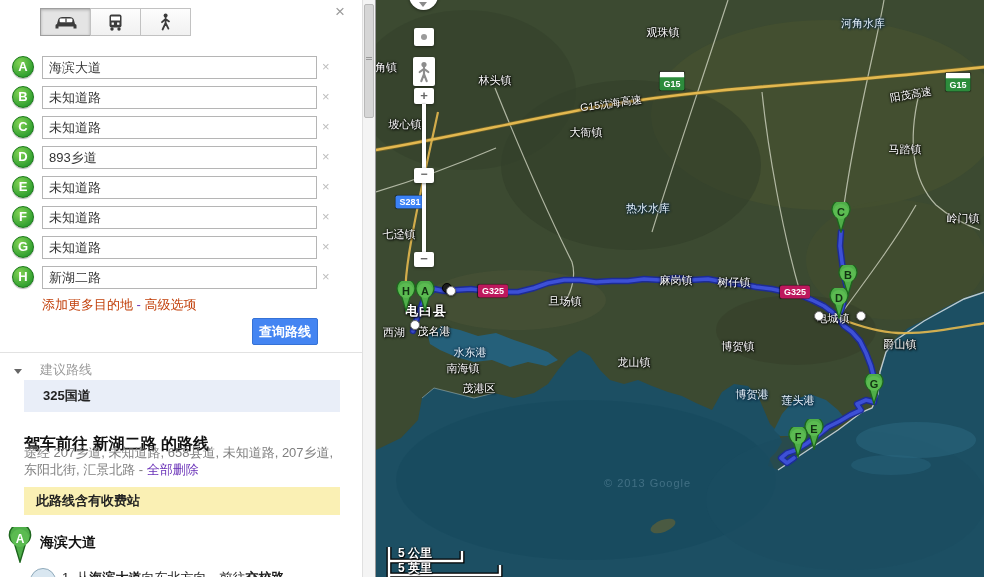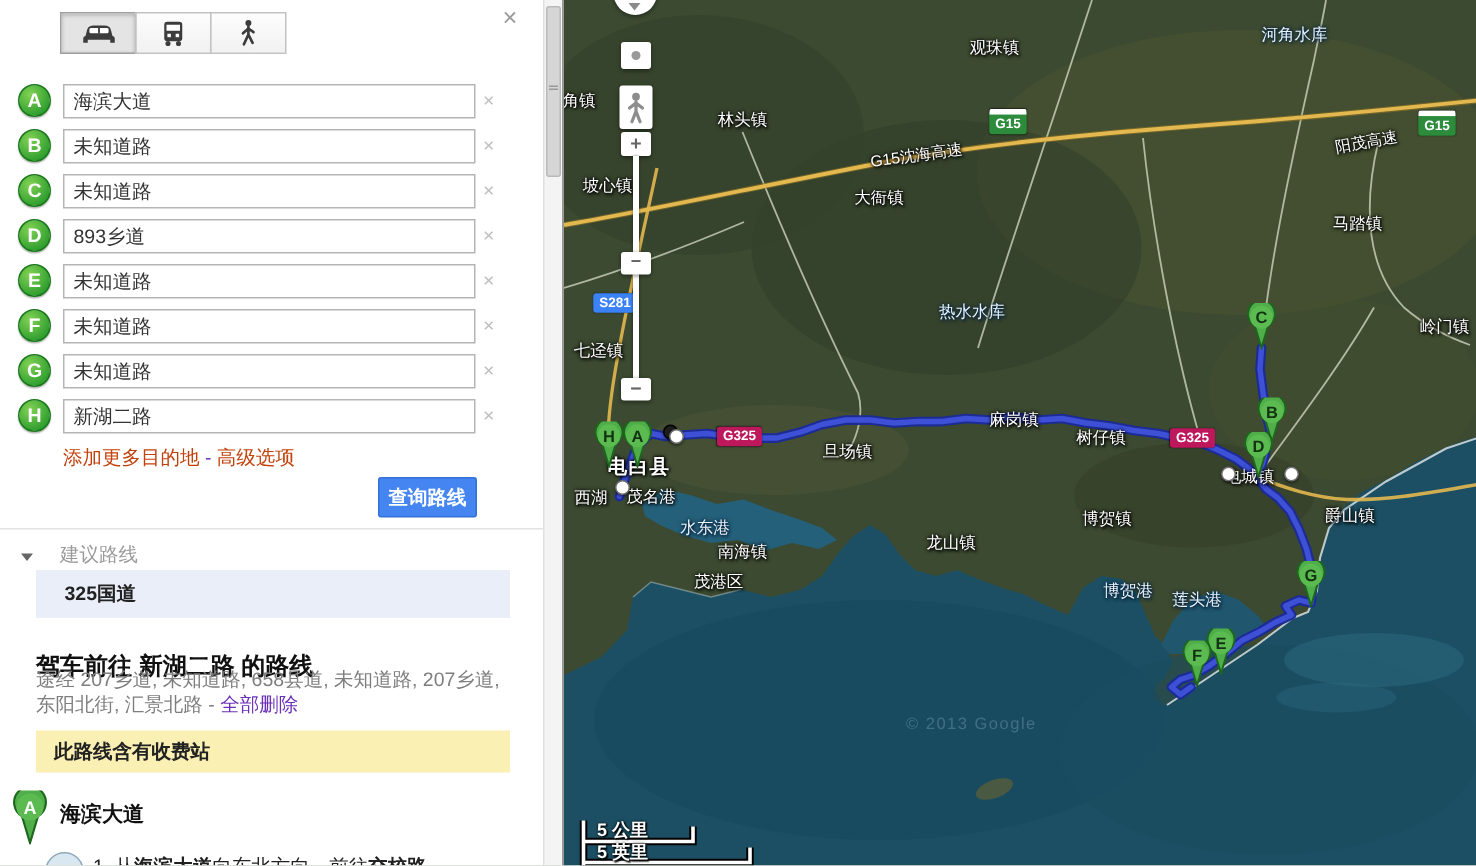--- a/index.html
+++ b/index.html
@@ -55,21 +55,21 @@
   
   #map{position:absolute;left:375px;top:0;width:609px;height:577px;overflow:hidden;background:#3c4a31;border-left:1px solid #989898;}
   #terrain{position:absolute;left:0;top:0;}
   .lbl{position:absolute;transform:translate(-50%,-50%);color:#fff;font-size:11px;white-space:nowrap;
     text-shadow:0 0 2px #000,0 0 3px #000,1px 1px 2px rgba(0,0,0,.9);}
   .lbl.big{font-size:13px;font-weight:bold;letter-spacing:1px;}
   .lbl.water{color:#e8f3fb;text-shadow:0 0 2px #0a2740,0 0 3px #0a2740,1px 1px 2px #0a2740;}
   .lbl.road{font-size:10.5px;color:#fff;}
   .shield{position:absolute;transform:translate(-50%,-50%);color:#fff;font-size:9px;font-weight:bold;
     padding:1px 4px 1px;border-radius:2px;line-height:11px;box-shadow:0 0 1px rgba(0,0,0,.6);}
-  .shield.expressway{background:#2d8c3c;border-top:4px solid #ffffff;}
+  .shield.expressway{background:#2d8c3c;border-top:6px solid #ffffff;}
   .shield.provincial{background:#3b82f6;}
   .shield.national{background:#be185d;}
   .pin{position:absolute;cursor:pointer;}
   .viadot{position:absolute;width:10px;height:10px;border-radius:50%;background:#fff;border:1px solid #6f6f6f;
     box-shadow:0 1px 2px rgba(0,0,0,.5);cursor:pointer;}
   .viadot.dark{background:#1d1d1d;border-color:#000;}
 
   
   .ctl{position:absolute;background:#fff;border-radius:2px;box-shadow:0 1px 3px rgba(0,0,0,.45);
     color:#666;text-align:center;cursor:pointer;}
@@ -293,27 +293,27 @@
     <div id="overlays">
         <div class="lbl" style="left: 10px; top: 67px;">角镇</div>
         <div class="lbl" style="left: 287px; top: 32px;">观珠镇</div>
         <div class="lbl" style="left: 119px; top: 80px;">林头镇</div>
         <div class="lbl" style="left: 29px; top: 124px;">坡心镇</div>
         <div class="lbl" style="left: 210px; top: 132px;">大衙镇</div>
         <div class="lbl" style="left: 529px; top: 149px;">马踏镇</div>
         <div class="lbl" style="left: 23px; top: 234px;">七迳镇</div>
         <div class="lbl" style="left: 587px; top: 218px;">岭门镇</div>
         <div class="lbl" style="left: 300px; top: 280px;">麻岗镇</div>
-        <div class="lbl" style="left: 358px; top: 292px;">树仔镇</div>
+        <div class="lbl" style="left: 358px; top: 282px;">树仔镇</div>
         <div class="lbl" style="left: 189px; top: 301px;">旦场镇</div>
         <div class="lbl" style="left: 457px; top: 318px;">电城镇</div>
         <div class="lbl" style="left: 524px; top: 344px;">爵山镇</div>
         <div class="lbl" style="left: 362px; top: 346px;">博贺镇</div>
         <div class="lbl" style="left: 258px; top: 362px;">龙山镇</div>
-        <div class="lbl" style="left: 87px; top: 368px; margin-left: 32px;">南海镇</div>
+        <div class="lbl" style="left: 87px; top: 368px;">南海镇</div>
         <div class="lbl" style="left: 103px; top: 388px;">茂港区</div>
         <div class="lbl" style="left: 18px; top: 332px;">西湖</div>
         <div class="lbl" style="left: 58px; top: 331px;">茂名港</div>
         <div class="lbl big" style="left: 50px; top: 311px;">电白县</div>
         <div class="lbl water" style="left: 487px; top: 23px;">河角水库</div>
         <div class="lbl water" style="left: 272px; top: 208px;">热水水库</div>
         <div class="lbl water" style="left: 94px; top: 352px;">水东港</div>
         <div class="lbl water" style="left: 376px; top: 394px;">博贺港</div>
         <div class="lbl water" style="left: 422px; top: 400px;">莲头港</div>
         <div class="lbl road" style="left: 235px; top: 104px; transform: translate(-50%, -50%) rotate(-8deg);">G15沈海高速</div>

